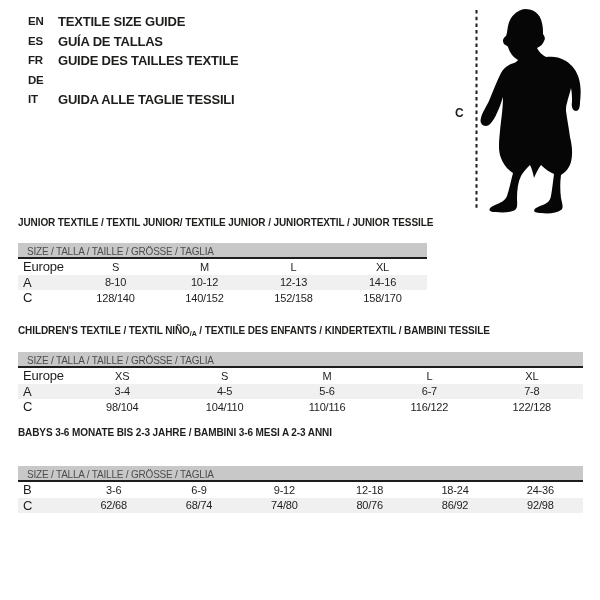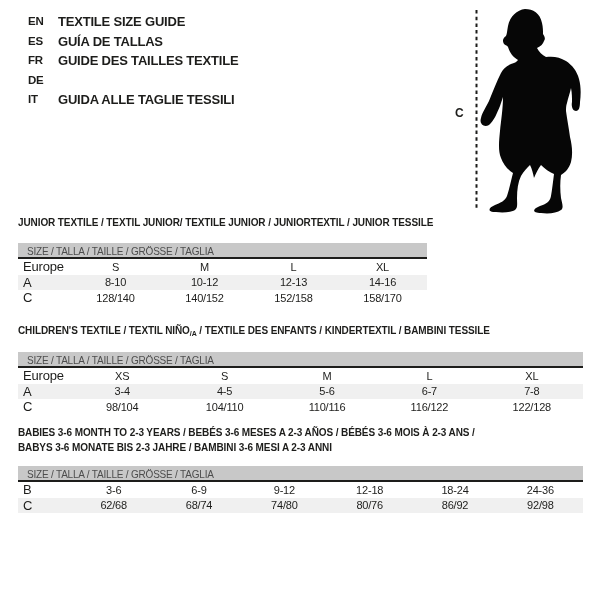--- a/index.html
+++ b/index.html
@@ -192,21 +192,20 @@
             <div class="cellv">98/104</div>
             <div class="cellv">104/110</div>
             <div class="cellv">110/116</div>
             <div class="cellv">116/122</div>
             <div class="cellv">122/128</div>
           </div>
         </div>
       </div>
       <div class="section section-babies">
         <div>
-          <div class="title-line"><span>BABIES 3-6 MONTH TO 2-3 YEARS / BEBÉS 3-6 MESES A 2-3 AÑOS / BÉBÉS 3-6 MOIS À 2-3 ANS /</span></div>
           <div class="title-line"><span>BABYS 3-6 MONATE BIS 2-3 JAHRE / BAMBINI 3-6 MESI A 2-3 ANNI</span></div>
         </div>
         <div class="sg-table">
           <div class="size-bar">
             <span>SIZE / TALLA / TAILLE / GRÖSSE / TAGLIA</span>
           </div>
           <div class="t-row" style="grid-template-columns: 53px repeat(6, 1fr);">
             <div class="row-label">B</div>
             <div class="cellv">3-6</div>
             <div class="cellv">6-9</div>

